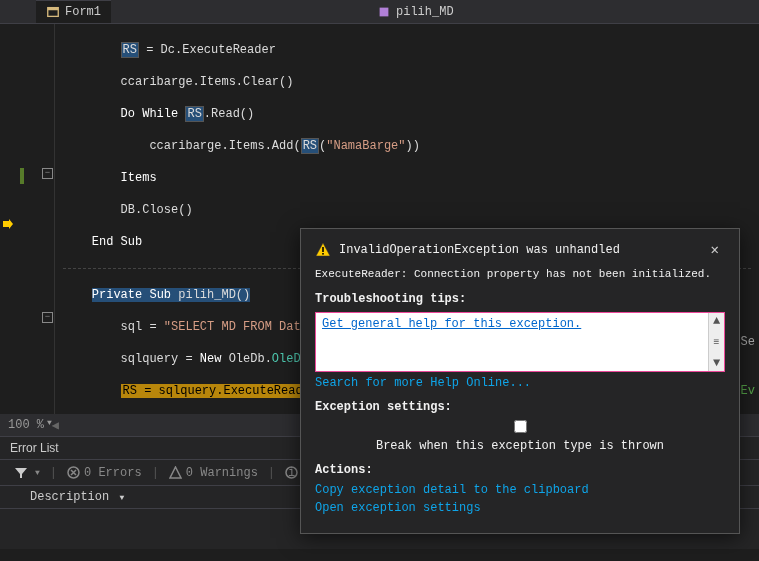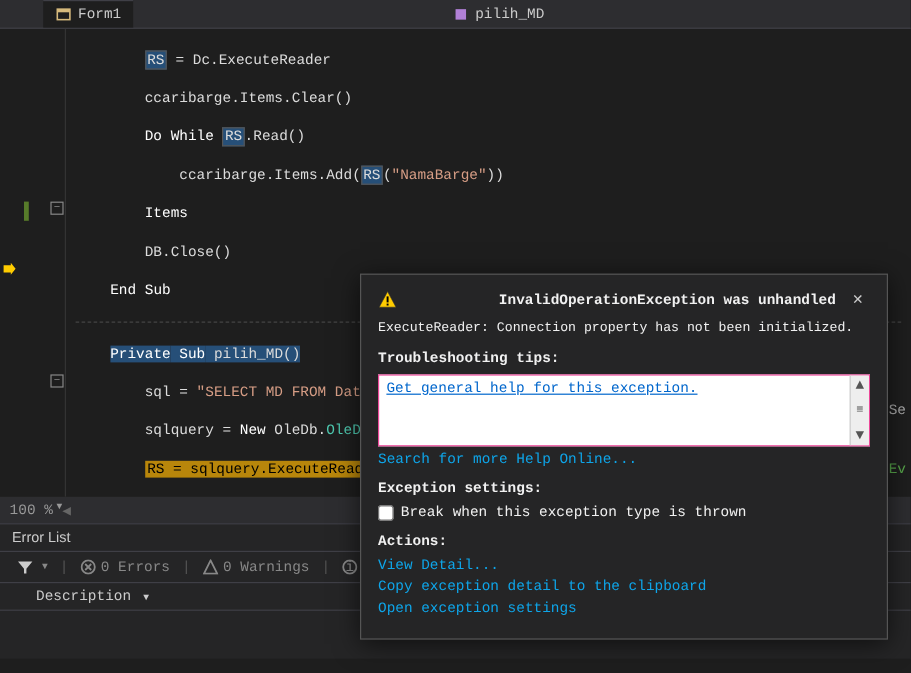--- a/index.html
+++ b/index.html
@@ -32,28 +32,28 @@
 .chev { font-size: 8px; margin-left: 3px; }
 
 .error-list { background: #252526; border-top: 1px solid #3f3f46; }
 .el-title { padding: 4px 10px; color: #ccc; font-family: 'Segoe UI', sans-serif; font-size: 12px; border-bottom: 1px solid #3f3f46; }
 .el-toolbar { display: flex; align-items: center; height: 26px; padding: 0 8px; gap: 4px; border-bottom: 1px solid #3f3f46; color: #888; font-family: 'Segoe UI', sans-serif; font-size: 11px; }
 .el-btn { display: flex; align-items: center; padding: 2px 6px; gap: 4px; cursor: pointer; }
 .el-header { display: flex; padding: 4px 30px; color: #ccc; font-family: 'Segoe UI', sans-serif; font-size: 11px; border-bottom: 1px solid #3f3f46; }
 
 .exc-popup { position: absolute; left: 300px; top: 228px; width: 440px; background: #252526; color: #f1f1f1; border: 1px solid #555; box-shadow: 0 4px 20px rgba(0,0,0,0.6); font-family: 'Segoe UI', sans-serif; font-size: 12px; padding: 10px 14px 14px 14px; }
 .exc-head { display: flex; align-items: center; gap: 8px; }
-.exc-title { font-weight: 700; flex: 1; text-align: right; }
+.exc-title { font-weight: 400; flex: 1; }
 .exc-close { cursor: pointer; font-size: 14px; color: #ccc; padding: 2px 6px; }
 .exc-msg { margin: 8px 0 12px 0; font-size: 11px; }
 .exc-section { font-weight: 600; margin: 10px 0 6px 0; font-size: 12px; }
 .exc-tips { background: #fff; color: #0066cc; height: 60px; padding: 4px 6px; border: 1px solid #ec4899; position: relative; text-decoration: underline; font-size: 11px; }
 .exc-tips-scroll { position: absolute; right: 0; top: 0; width: 16px; height: 100%; background: #eee; border-left: 1px solid #ccc; display: flex; flex-direction: column; justify-content: space-between; align-items: center; color: #555; font-size: 8px; padding: 1px 0; }
 .exc-link { color: #0ea5e9; text-decoration: none; cursor: pointer; display: block; margin: 4px 0; font-size: 12px; }
-.exc-check { display: flex; align-items: center; gap: 6px; margin-top: 4px; font-size: 12px; }
+.exc-check { display: flex; align-items: center; gap: 6px; margin-top: 4px; font-size: 12px; flex-direction: column; }
 .exc-check input { width: 13px; height: 13px; }
 
 .side-labels { position: absolute; right: 4px; top: 300px; color: #aaa; font-family: 'Segoe UI', sans-serif; font-size: 11px; }
 .side-label { margin: 35px 0; }
 
 .warn-icon { width:16px; height:16px; }
 </style>
 </head>
 <body>
 
@@ -184,16 +184,15 @@
         <span>▼</span>
       </div>
   </div>
   <a class="exc-link">Search for more Help Online...</a>
   <div class="exc-section">Exception settings:</div>
   <label class="exc-check">
     <input type="checkbox" style="">
     <span>Break when this exception type is thrown</span>
   </label>
   <div class="exc-section">Actions:</div>
-  <a class="exc-link">View Detail...</a>
   <a class="exc-link">Copy exception detail to the clipboard</a>
   <a class="exc-link">Open exception settings</a>
 </div>
 
 </body></html>

